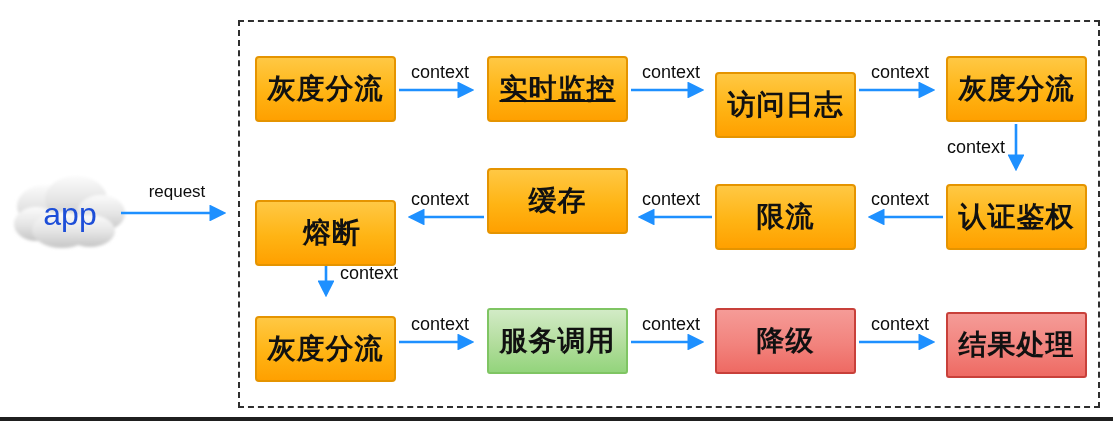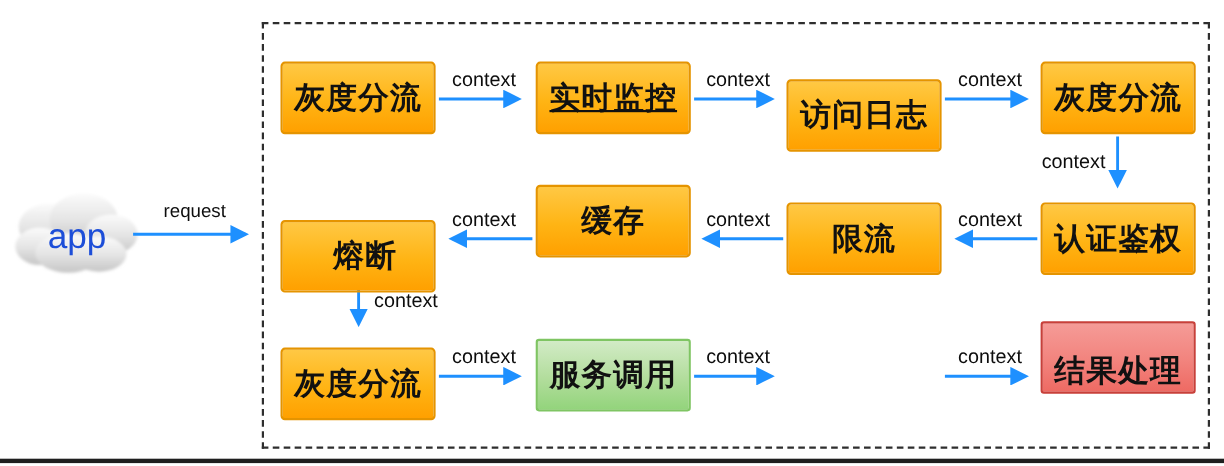--- a/index.html
+++ b/index.html
@@ -170,21 +170,24 @@
   <div class="node orange" style="left:255px; top:200px;padding-left:13px;">
       <span>熔断</span>
     </div>
 
   <div class="node orange" style="left:255px; top:316px;">
       <span>灰度分流</span>
     </div>
   <div class="node green" style="left:487px; top:308px;">
       <span>服务调用</span>
     </div>
-  <div class="node red" style="left:946px; top:292px;align-items:flex-end;">
+  <div class="node red" style="left:715px; top:308px;">
+      <span>降级</span>
+    </div>
+  <div class="node red" style="left:946px; top:312px;">
       <span>结果处理</span>
     </div>
 
   <div class="edge-label" style="left:400px; top:62px;">context</div>
   <div class="edge-label" style="left:631px; top:62px;">context</div>
   <div class="edge-label" style="left:860px; top:62px;">context</div>
   <div class="edge-label align-right" style="left:925px; top:137px;">context</div>
   <div class="edge-label" style="left:860px; top:189px;">context</div>
   <div class="edge-label" style="left:631px; top:189px;">context</div>
   <div class="edge-label" style="left:400px; top:189px;">context</div>

